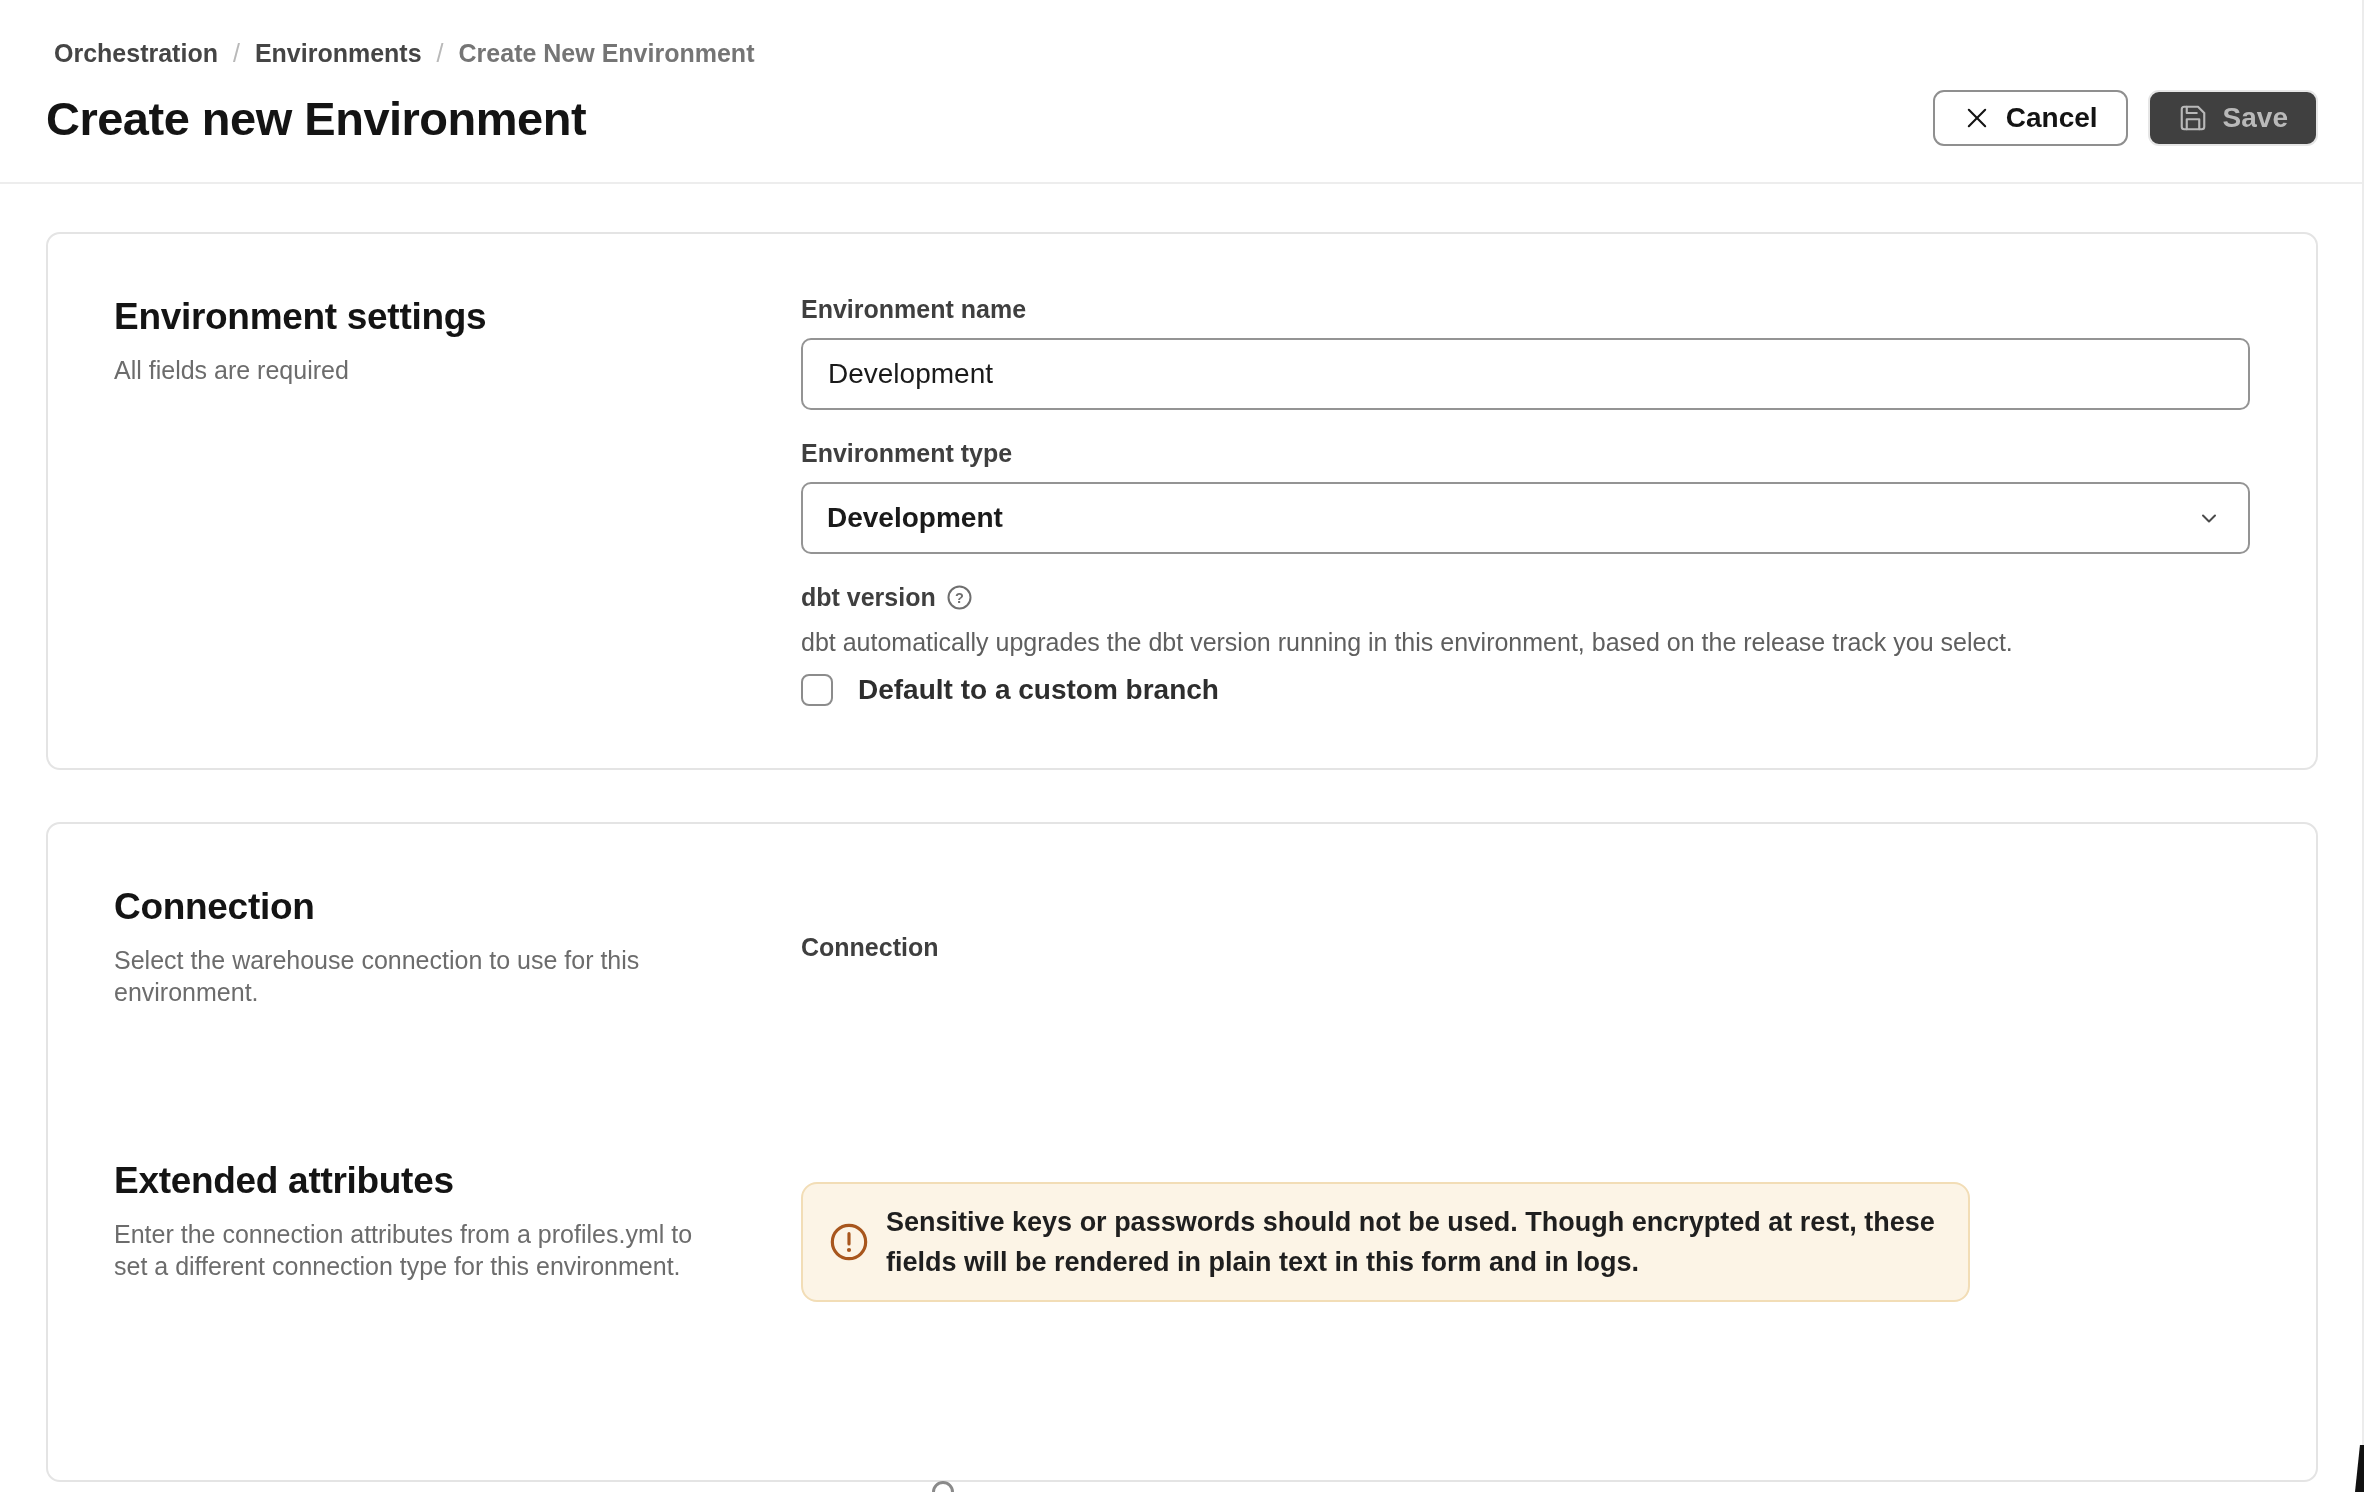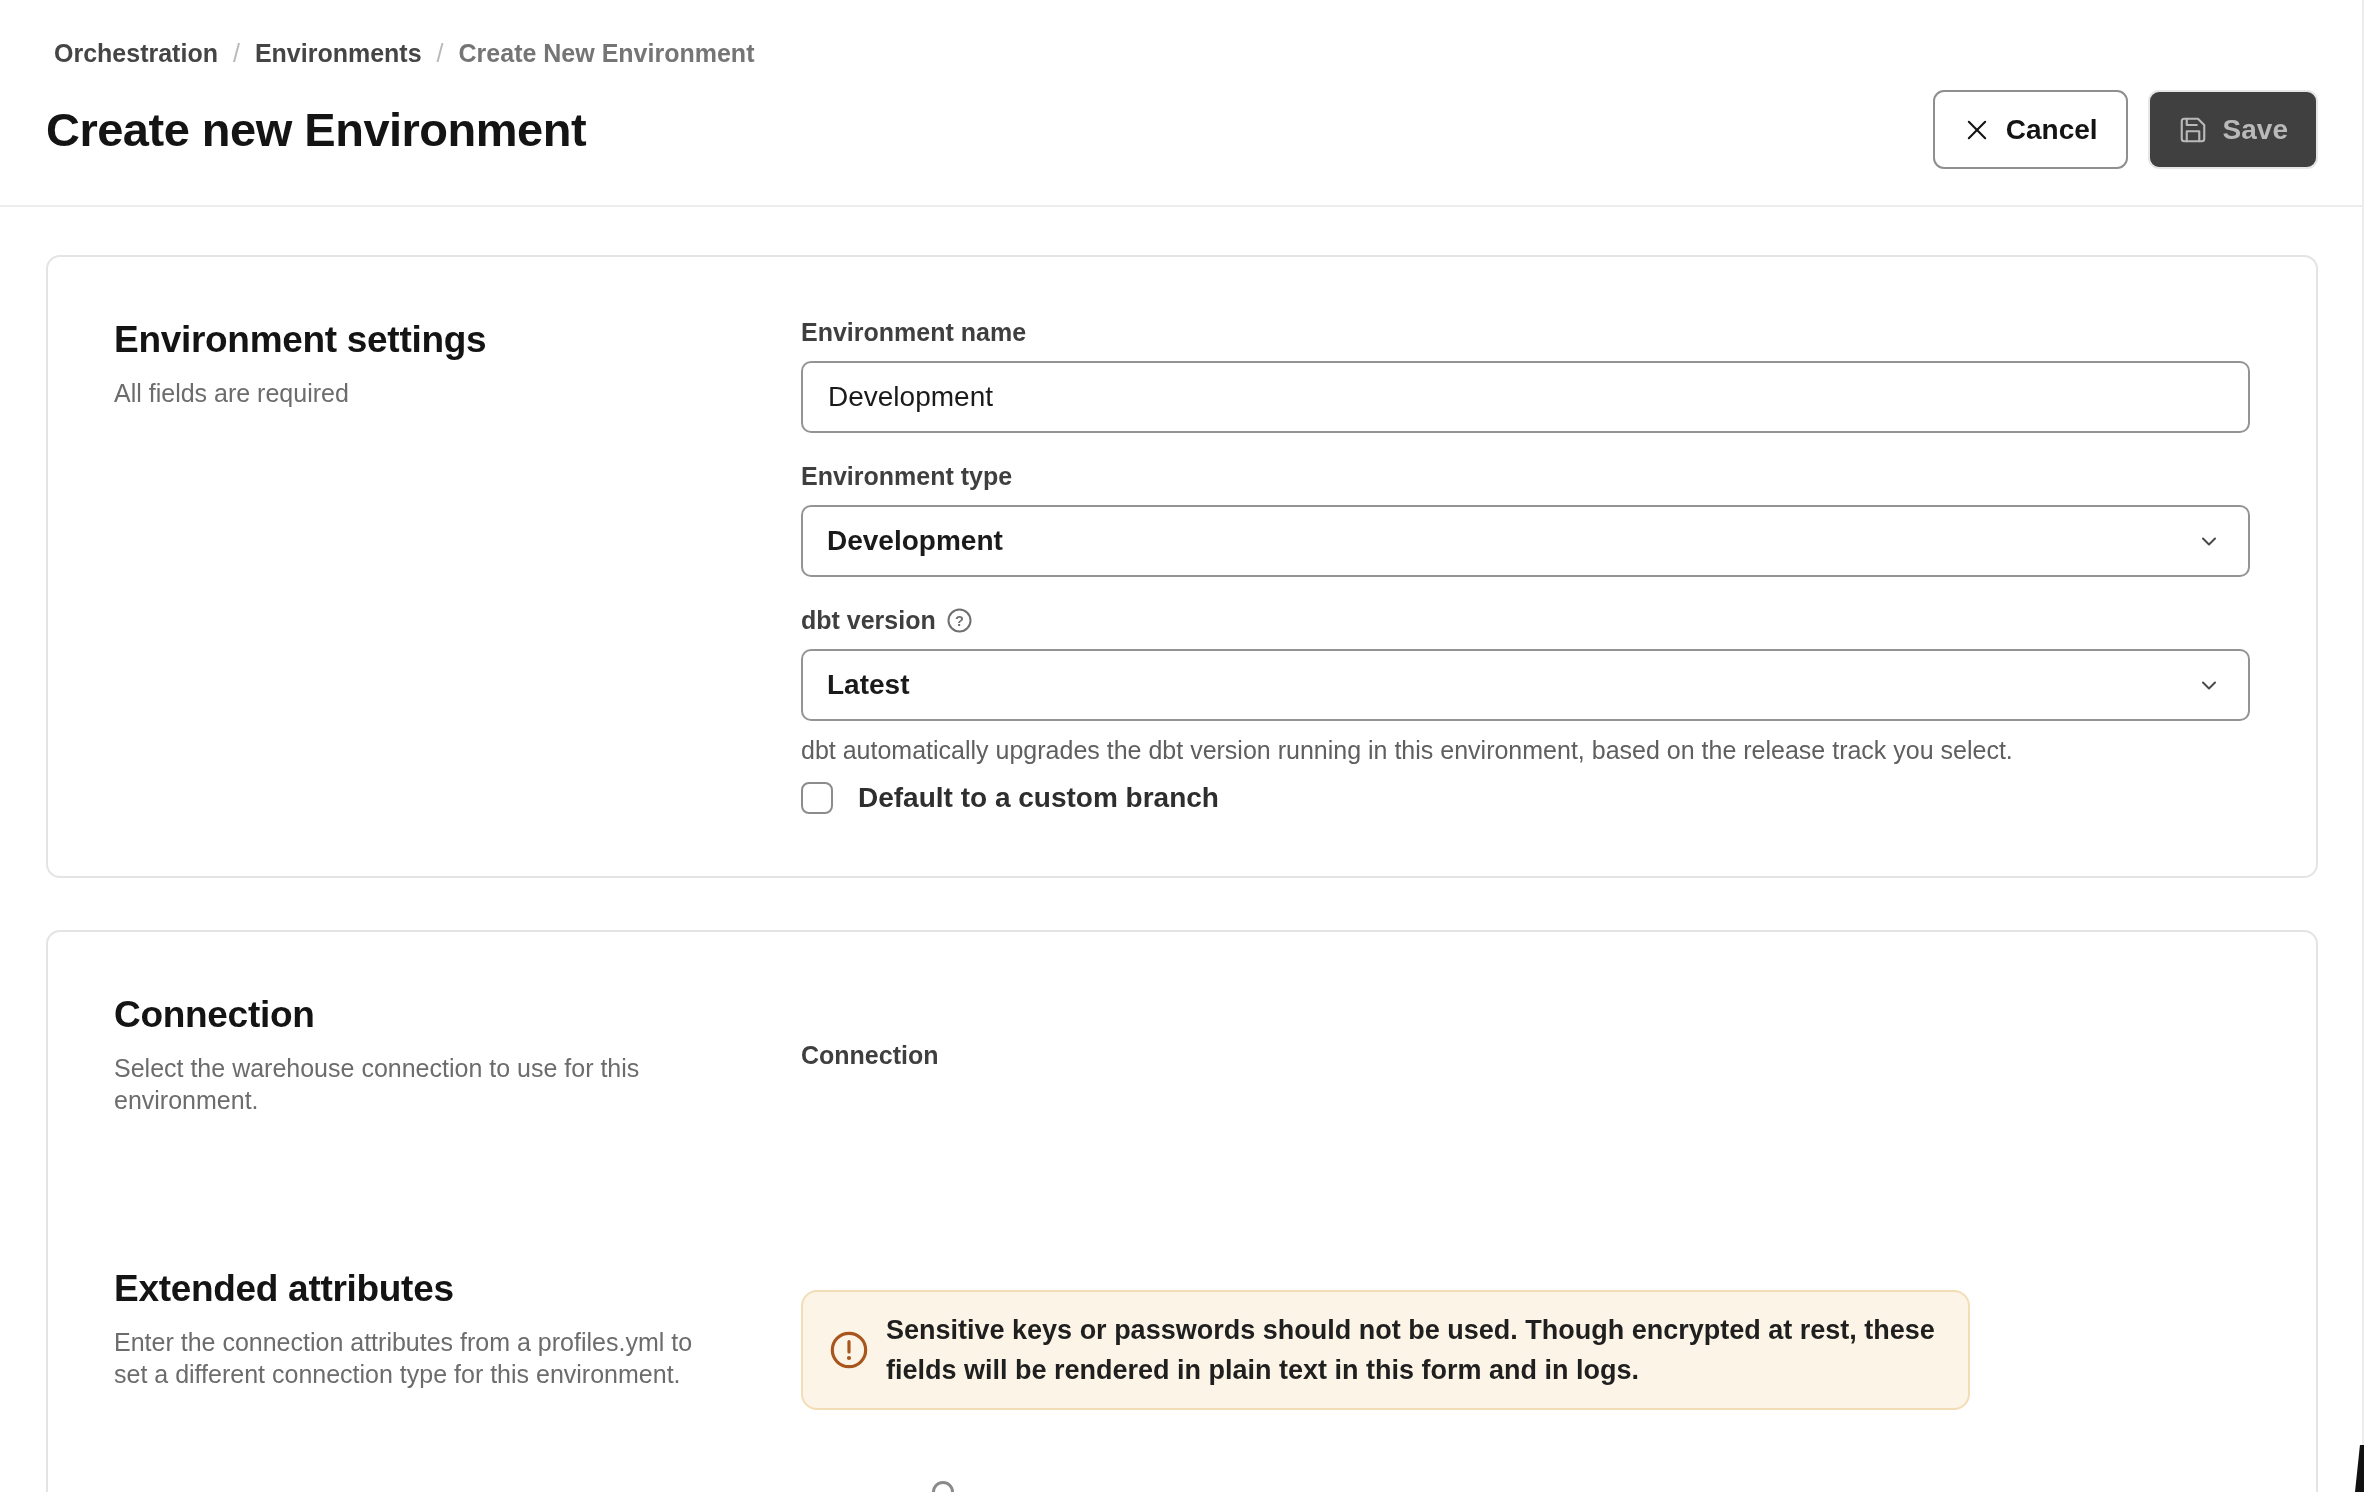--- a/index.html
+++ b/index.html
@@ -18,21 +18,21 @@
   .breadcrumb { display: flex; align-items: flex-end; gap: 15px; font-size: 25px; line-height: 30px; }
   .crumb-link { color: #454545; font-weight: 700; cursor: pointer; }
   .crumb-sep { color: #b9b9b9; font-weight: 400; }
   .crumb-current { color: #757575; font-weight: 600; }
 
   .title-row { display: flex; justify-content: space-between; align-items: center; margin-top: 22px; padding-bottom: 36px; margin-left: -8px; }
   h1 { margin: 0; font-size: 47px; font-weight: 700; letter-spacing: -0.5px; color: #141414; }
 
   .actions { display: flex; gap: 20px; }
   .btn {
-    height: 79px; border-radius: 11px; font-size: 28px; font-weight: 600;
+    height: 56px; border-radius: 11px; font-size: 28px; font-weight: 600;
     display: inline-flex; align-items: center; gap: 15px; padding: 0 28px;
     font-family: "Liberation Sans", sans-serif; cursor: pointer;
   }
   .btn-cancel { background: #ffffff; border: 2px solid #8f8f8f; color: #141414; }
   .btn-save { background: #404040; border: 2px solid #e6e6e6; color: #b9b9b9; cursor: default; }
 
   
   main { padding: 48px 46px 0 46px; }
   .card {
     border: 2px solid #e4e4e4; border-radius: 14px; background: #fff;
@@ -164,28 +164,20 @@
       <div class="field">
         <div class="field-label">
           <span>dbt version</span>
           <span>
             <svg width="27" height="27" viewBox="0 0 27 27" fill="none">
               <circle cx="13.5" cy="13.5" r="11" stroke="#6f6f6f" stroke-width="2"></circle>
               <text x="13.5" y="18.5" text-anchor="middle" font-size="14.5" font-family="Liberation Sans, sans-serif" fill="#6f6f6f" font-weight="700">?</text>
             </svg>
           </span>
         </div>
-        <div class="select">
-          <span class="select-value">Latest</span>
-          <span>
-            <svg width="30" height="30" viewBox="0 0 30 30" fill="none" stroke="#4a4a4a" stroke-width="2" stroke-linecap="round" stroke-linejoin="round">
-              <polyline points="9 12.5 15 18.5 21 12.5"></polyline>
-            </svg>
-          </span>
-        </div>
         <p class="hint">dbt automatically upgrades the dbt version running in this environment, based on the release track you select.</p>
       </div>
       <div class="checkbox-row">
         <span class="checkbox"></span>
         <span class="checkbox-label">Default to a custom branch</span>
       </div>
     </div>
   </section>
 
   <section class="card card-tall">

